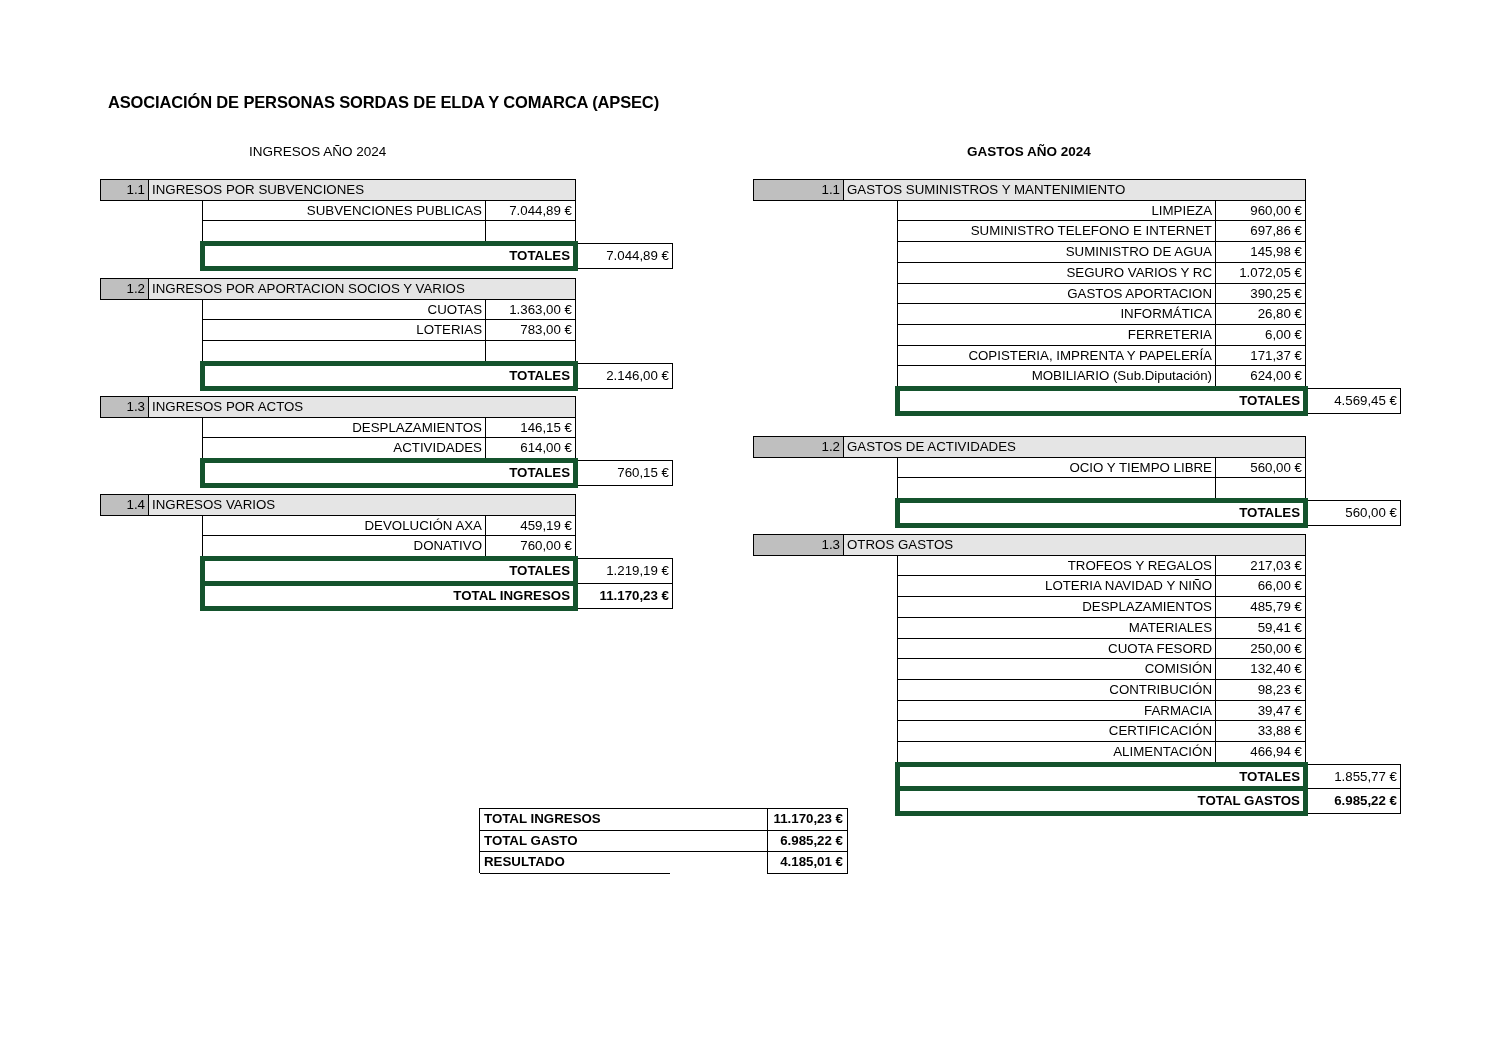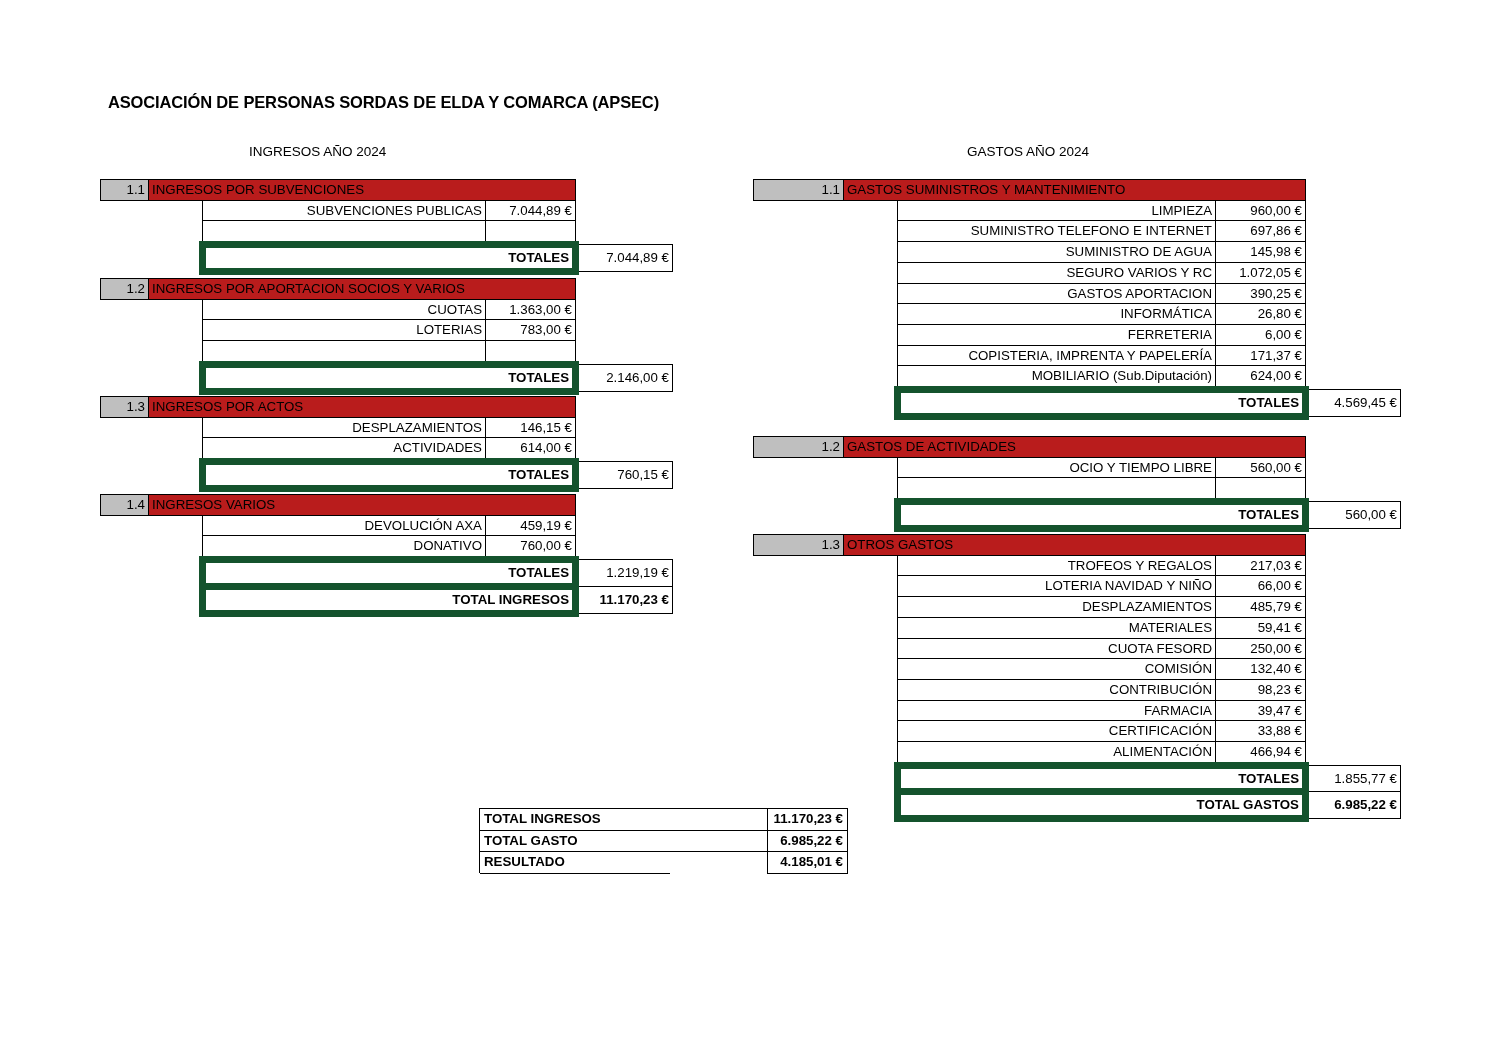--- a/index.html
+++ b/index.html
@@ -28,21 +28,21 @@
   }
 
   
   .column-caption {
     position: absolute;
     font-size: 13.5px;
     font-weight: normal;
     white-space: nowrap;
   }
   #caption-ingresos { left: 249px; top: 144px; }
-  #caption-gastos   { left: 967px; top: 144px; }
+  #caption-gastos   { left: 967px; top: 144px; font-weight: bold; }
 
   
   .section {
     position: absolute;
   }
   .section table {
     border-collapse: collapse;
     table-layout: fixed;
     font-size: 13.3px;
   }
@@ -56,21 +56,21 @@
   }
 
   
   .hdr-num {
     background: #bfbfbf;
     border: 1px solid #000;
     text-align: right;
     font-size: 13.3px;
   }
   .hdr-title {
-    background: #b91c1c;
+    background: #e5e5e5;
     border: 1px solid #000;
     text-align: left;
     font-size: 13.3px;
   }
 
   
   .gutter { border: none; background: transparent; }
 
   
   .item-label {
@@ -80,21 +80,21 @@
   .item-value {
     border: 1px solid #000;
     text-align: right;
     padding-right: 4px;
   }
   .item-label-empty { border: 1px solid #000; }
   .item-value-empty { border: 1px solid #000; }
 
   
   .tot-label {
-    border: 7px solid #14532d;
+    border: 5px solid #14532d;
     text-align: right;
     font-weight: bold;
     padding-right: 4px;
   }
   .tot-value {
     border: 1px solid #000;
     text-align: right;
     padding-right: 4px;
   }
   .tot-value.bold { font-weight: bold; }

